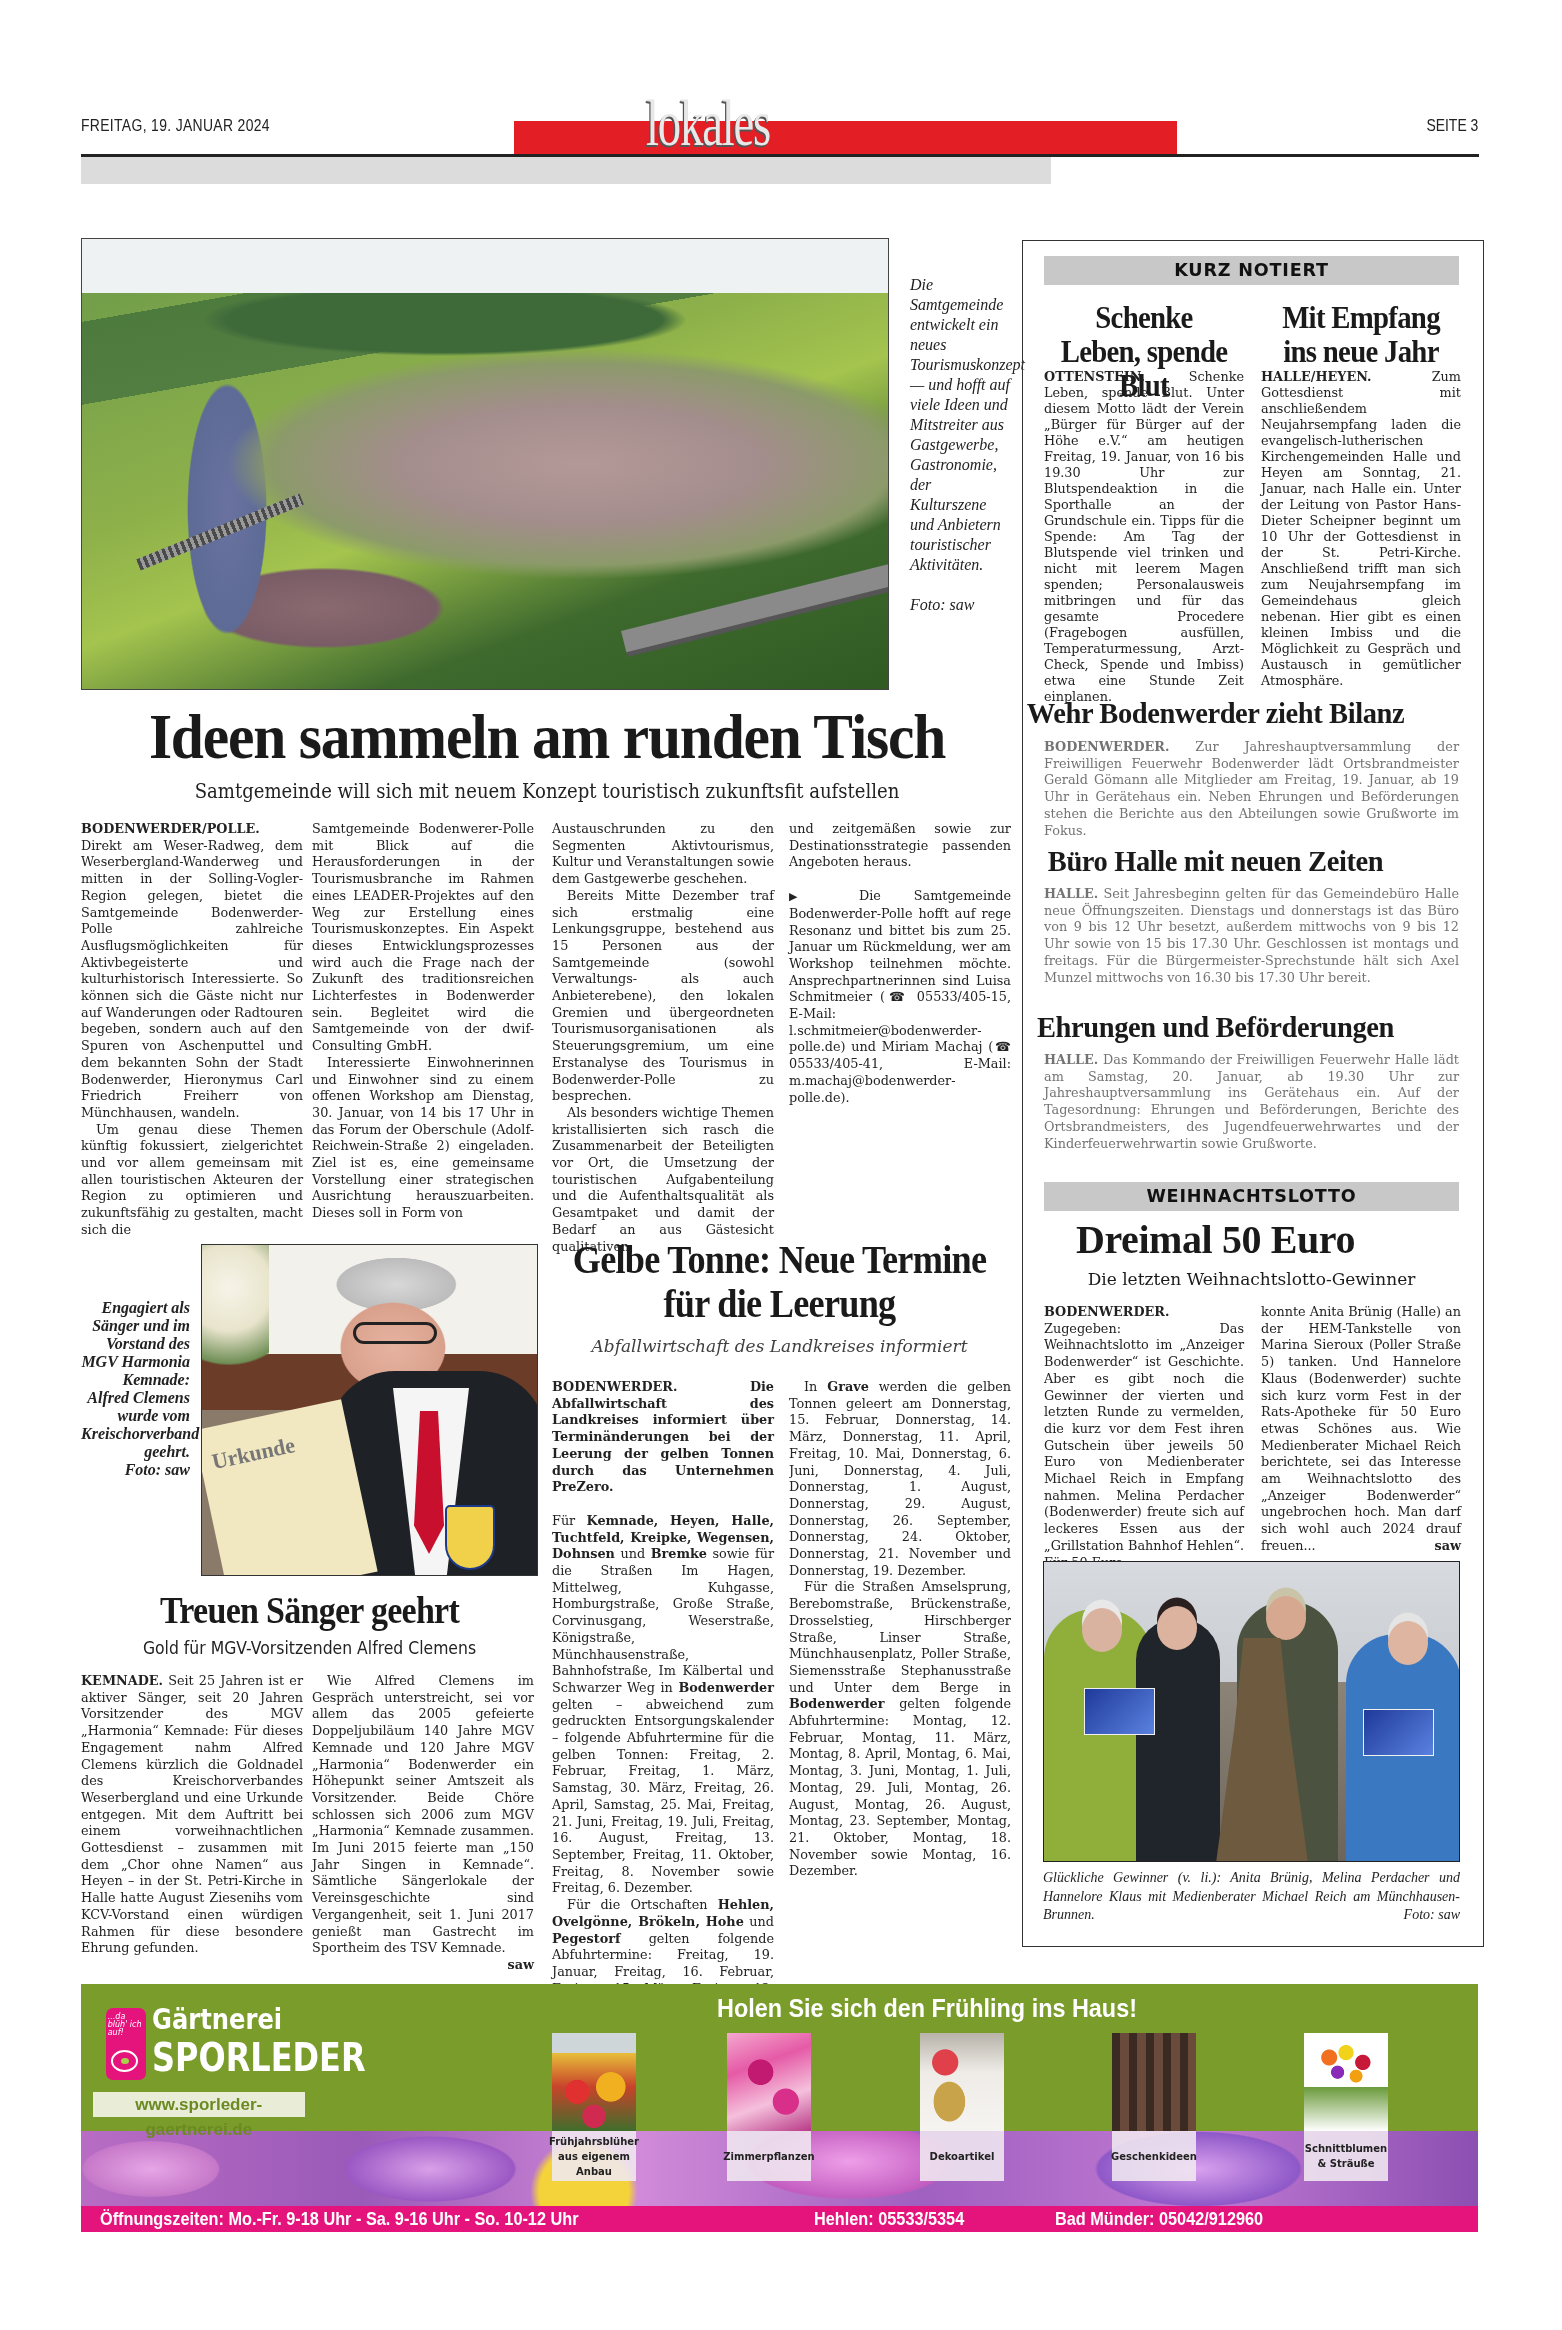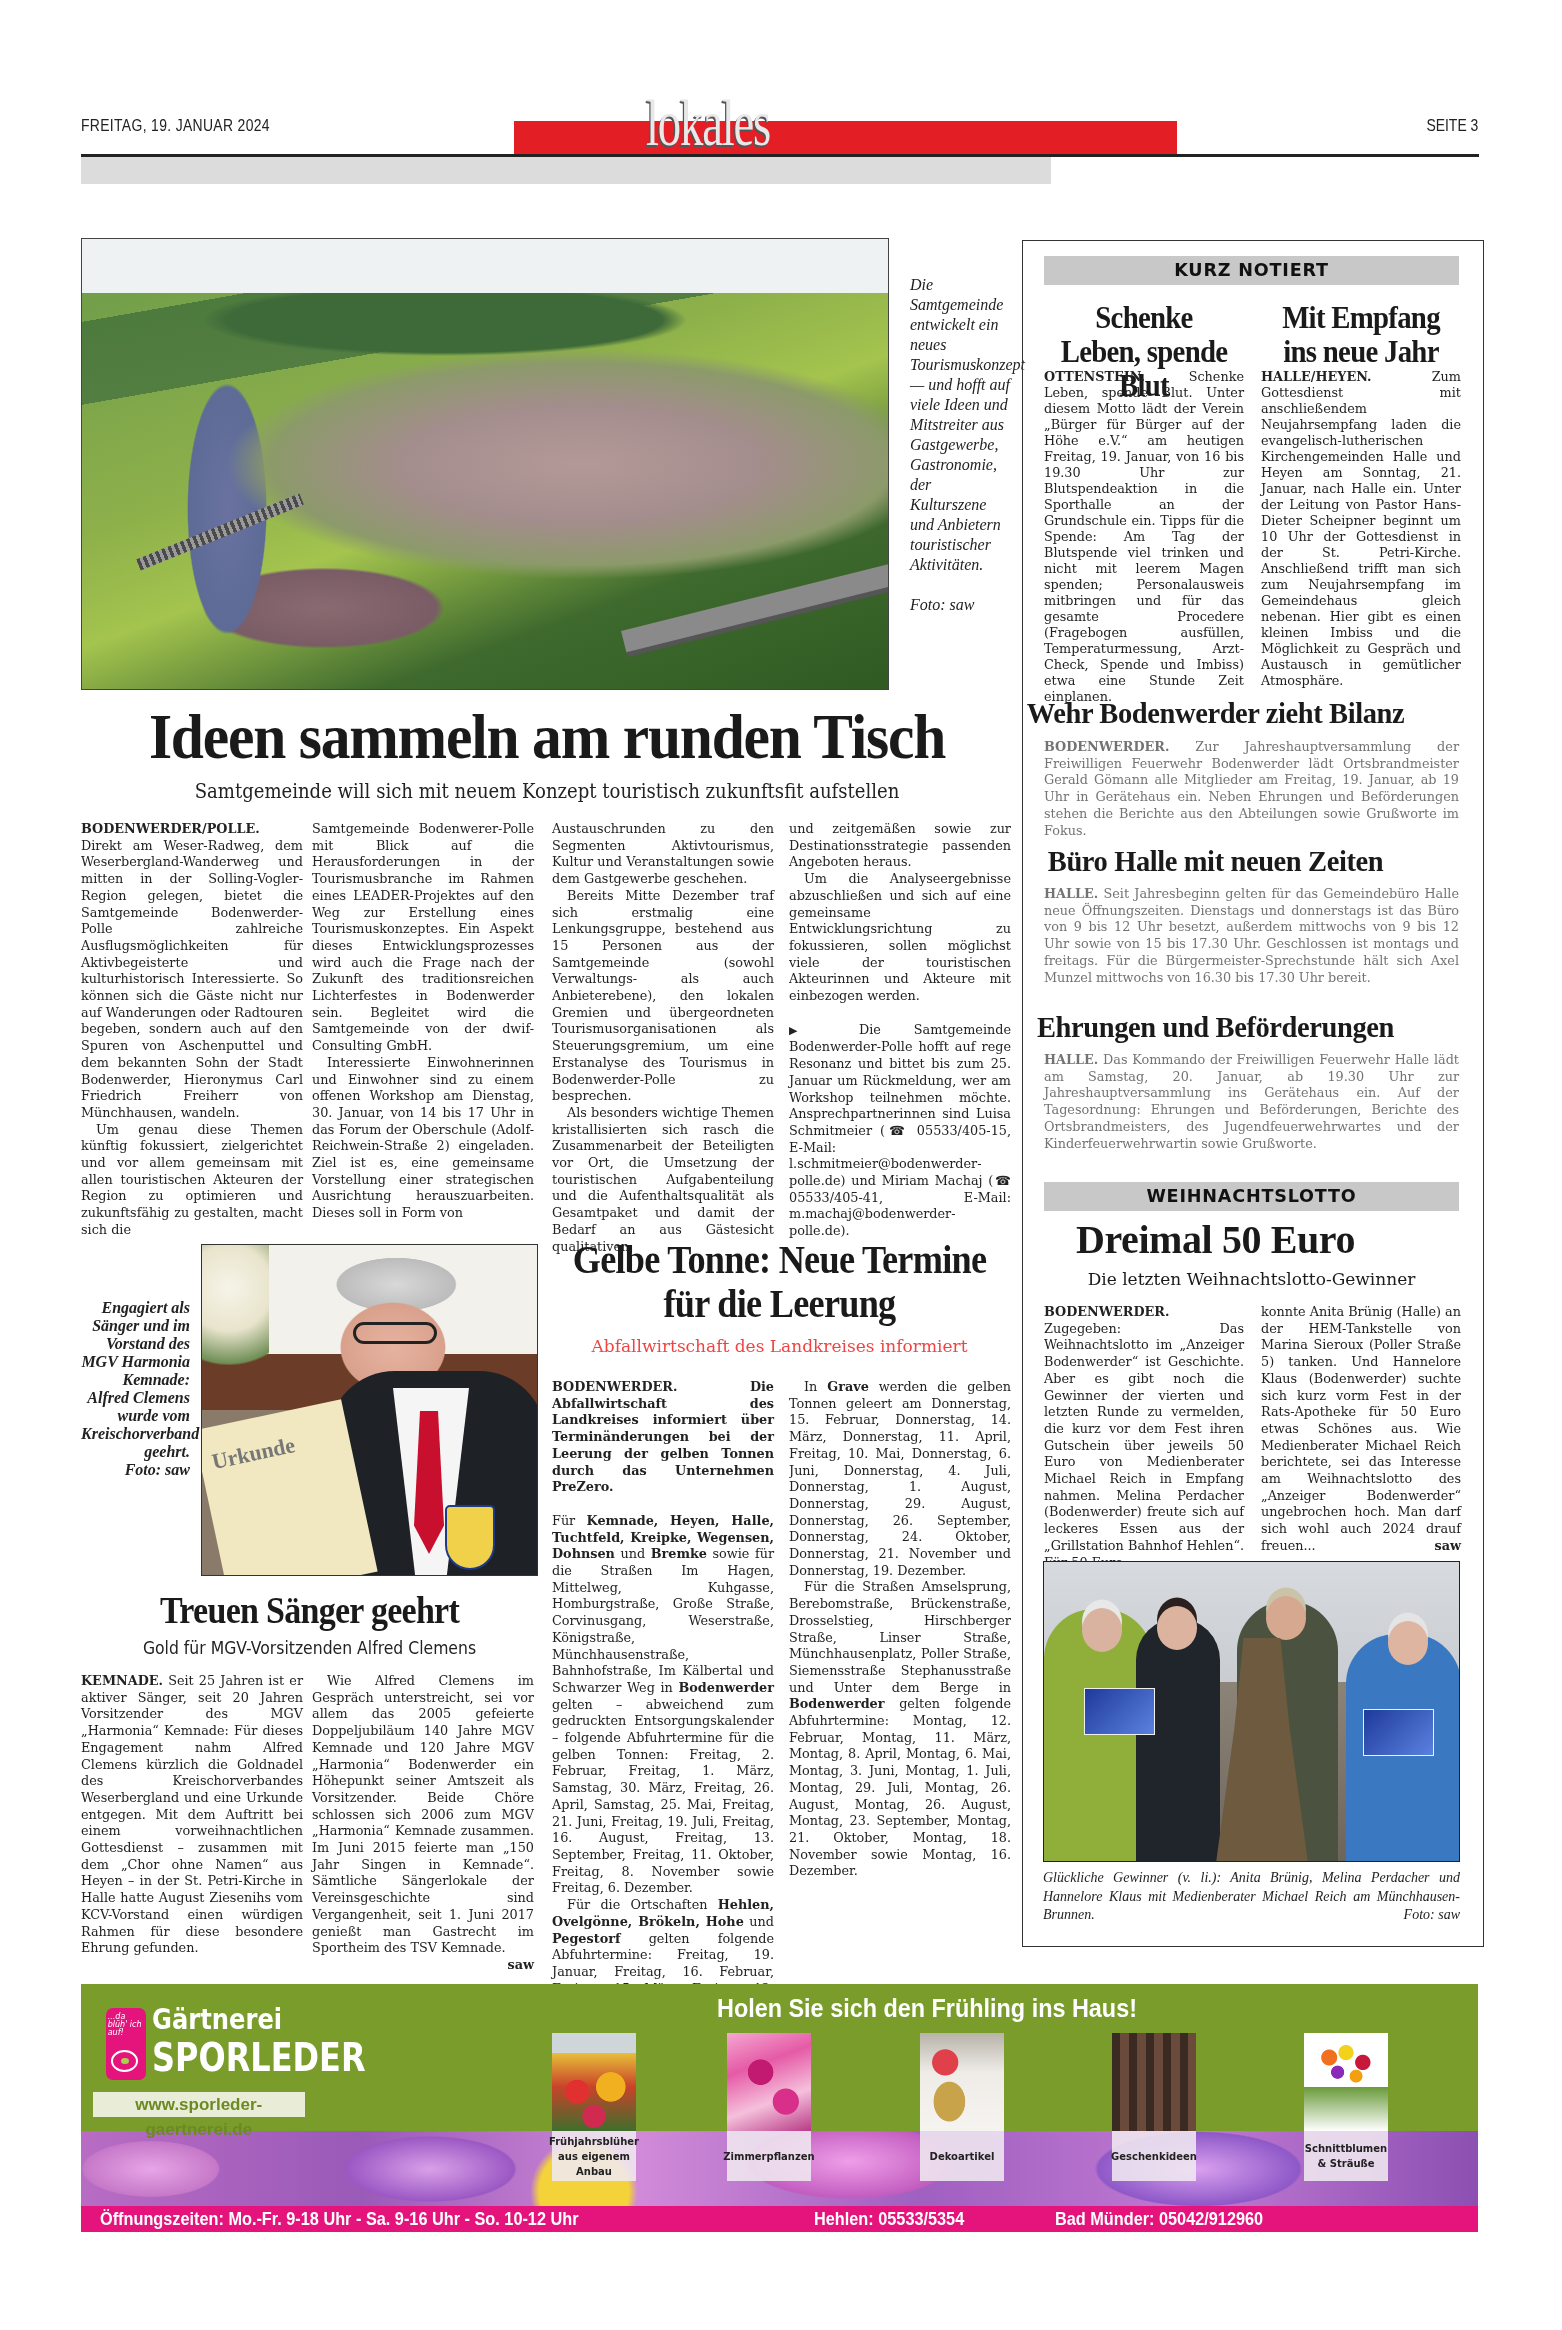--- a/index.html
+++ b/index.html
@@ -66,21 +66,21 @@
   .photo-saenger .glasses { position: absolute; left: 151px; top: 77px; width: 84px; height: 22px; border: 3.4px solid #222; border-radius: 11.8px; }
   .photo-saenger .doc { position: absolute; left: 8.4px; top: 168px; width: 151px; height: 176px; background: #f1e7c0; transform: rotate(-12deg); padding: 22px 11.8px; }
   .photo-saenger .doc span { font-family: "Liberation Serif", serif; font-weight: bold; font-size: 22px; color: #777; }
   .photo-saenger .flower { position: absolute; left: 0; top: 0; width: 67px; height: 143px; background: radial-gradient(circle at 40% 30%, #f6f4e8 0%, #e8e4cc 40%, #6f8e55 70%, transparent 72%); }
 
   .saenger-head { left: 81px; top: 1591px; width: 457px; text-align: center; font-family: "Liberation Serif", serif; font-weight: bold; font-size: 37px; line-height: 40px; letter-spacing: -0.8px; transform: scaleX(0.92); }
   .saenger-sub { left: 81px; top: 1637px; width: 457px; text-align: center; font-family: "DejaVu Sans", sans-serif; font-size: 17px; line-height: 22px; color: #222; transform: scaleX(0.92); }
 
   
   .gt-head { left: 551px; top: 1238px; width: 457px; text-align: center; font-family: "Liberation Serif", serif; font-weight: bold; font-size: 39px; line-height: 44px; letter-spacing: -0.8px; transform: scaleX(0.93); }
-  .gt-sub { left: 551px; top: 1335px; width: 457px; text-align: center; font-family: "DejaVu Serif", serif; font-size: 17px; line-height: 22px; color: #ef4444; }
+  .gt-sub { left: 551px; top: 1335px; width: 457px; text-align: center; font-family: "DejaVu Serif", serif; font-size: 17px; line-height: 22px; color: #404040; font-style: italic; }
 
   
   .photo-lotto { left: 1043px; top: 1561px; width: 417px; height: 301px; border: 0.8px solid #222; overflow: hidden;
     background:
       linear-gradient(180deg, #d7dadf 0%, #c9ccd1 40%, #8d8478 40%, #6d655c 100%);
   }
   .photo-lotto .p { position: absolute; bottom: 0; border-radius: 50px 50px 0 0; }
   .photo-lotto .p1 { left: 0; width: 109px; height: 252px; background: #8fae3a; }
   .photo-lotto .p2 { left: 92px; width: 84px; height: 243px; background: #20252c; }
   .photo-lotto .p3 { left: 193px; width: 101px; height: 260px; background: #4b5340; }
@@ -154,21 +154,20 @@
   <p>Samtgemeinde Bodenwerer-Polle mit Blick auf die Herausforderungen in der Tourismusbranche im Rahmen eines LEADER-Projektes auf den Weg zur Erstellung eines Tourismuskonzeptes. Ein Aspekt dieses Entwicklungsprozesses wird auch die Frage nach der Zukunft des traditionsreichen Lichterfestes in Bodenwerder sein. Begleitet wird die Samtgemeinde von der dwif-Consulting GmbH.</p>
   <p class="ind">Interessierte Einwohnerinnen und Einwohner sind zu einem offenen Workshop am Dienstag, 30. Januar, von 14 bis 17 Uhr in das Forum der Oberschule (Adolf-Reichwein-Straße 2) eingeladen. Ziel ist es, eine gemeinsame Vorstellung einer strategischen Ausrichtung herauszuarbeiten. Dieses soll in Form von</p>
 </div>
 <div class="col" style="left:552px; top:821px; width:222px;">
   <p>Austauschrunden zu den Segmenten Aktivtourismus, Kultur und Veranstaltungen sowie dem Gastgewerbe geschehen.</p>
   <p class="ind">Bereits Mitte Dezember traf sich erstmalig eine Lenkungsgruppe, bestehend aus 15 Personen aus der Samtgemeinde (sowohl Verwaltungs- als auch Anbieterebene), den lokalen Gremien und übergeordneten Tourismusorganisationen als Steuerungsgremium, um eine Erstanalyse des Tourismus in Bodenwerder-Polle zu besprechen.</p>
   <p class="ind">Als besonders wichtige Themen kristallisierten sich rasch die Zusammenarbeit der Beteiligten vor Ort, die Umsetzung der touristischen Aufgabenteilung und die Aufenthaltsqualität als Gesamtpaket und damit der Bedarf an aus Gästesicht qualitativen</p>
 </div>
 <div class="col" style="left:789px; top:821px; width:222px;">
   <p>und zeitgemäßen sowie zur Destinationsstrategie passenden Angeboten heraus.</p>
-  <p class="ind">Um die Analyseergebnisse abzuschließen und sich auf eine gemeinsame Entwicklungsrichtung zu fokussieren, sollen möglichst viele der touristischen Akteurinnen und Akteure mit einbezogen werden.</p>
   <div class="gap"></div>
   <p><span class="arrow">▶</span> <span>Die Samtgemeinde Bodenwerder-Polle hofft auf rege Resonanz und bittet bis zum 25. Januar um Rückmeldung, wer am Workshop teilnehmen möchte. Ansprechpartnerinnen sind Luisa Schmitmeier (☎ 05533/405-15, E-Mail: l.schmitmeier@bodenwerder-polle.de) und Miriam Machaj (☎ 05533/405-41, E-Mail: m.machaj@bodenwerder-polle.de).</span></p>
 </div>
 
 <div class="abs rbox"></div>
 <div class="kicker" style="top:256px;">KURZ NOTIERT</div>
 
 <div class="kn-head" style="left:1044px; top:300px; width:200px;">Schenke Leben, spende Blut</div>
 <div class="kn-text" style="left:1044px; top:369px; width:200px;">
   <span class="dateline">OTTENSTEIN.</span> <span>Schenke Leben, spende Blut. Unter diesem Motto lädt der Verein „Bürger für Bürger auf der Höhe e.V.“ am heutigen Freitag, 19. Januar, von 16 bis 19.30 Uhr zur Blutspendeaktion in die Sporthalle an der Grundschule ein. Tipps für die Spende: Am Tag der Blutspende viel trinken und nicht mit leerem Magen spenden; Personalausweis mitbringen und für das gesamte Procedere (Fragebogen ausfüllen, Temperaturmessung, Arzt-Check, Spende und Imbiss) etwa eine Stunde Zeit einplanen.</span>

